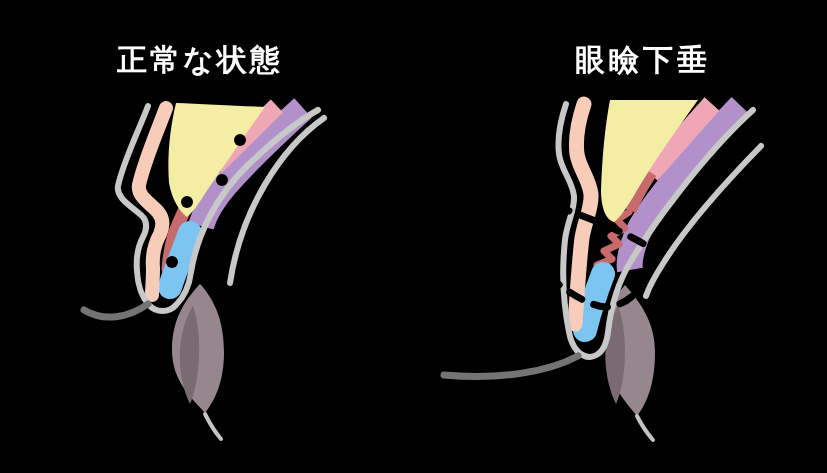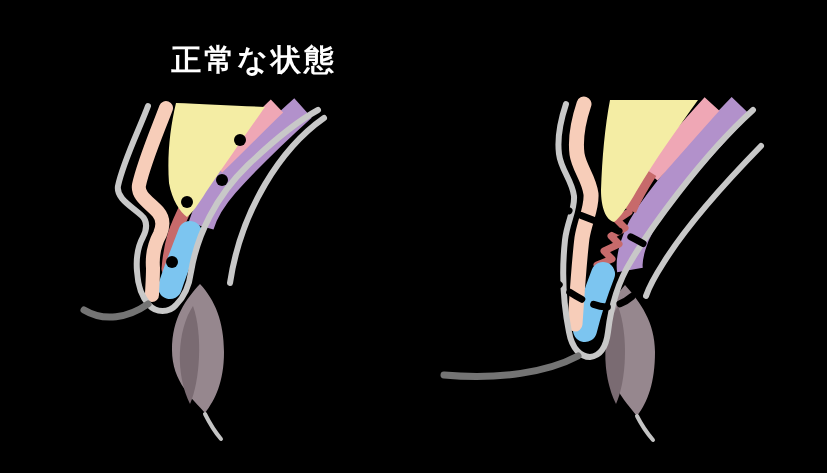--- a/index.html
+++ b/index.html
@@ -12,21 +12,21 @@
     font-family: "DejaVu Sans", "Liberation Sans", sans-serif;
   }
   .canvas svg { position: absolute; left: 0; top: 0; }
   .title {
     position: absolute;
     top: 40px;
     color: #ffffff;
     font-size: 30px;
     font-weight: bold;
     letter-spacing: 3px;
-    text-align: right;
+    text-align: left;
     white-space: nowrap;
     user-select: none;
   }
   .title.left  { left: 117px; width: 220px; }
   .title.right { left: 575px; width: 180px; letter-spacing: 4px; }
 </style>
 </head>
 <body>
 
 <div class="canvas">
@@ -77,13 +77,14 @@
       <path fill="none" stroke-width="6" stroke-linecap="round" d="M 761,146 C 718,190 684,230 664,262 C 655,276 649,287 646,296" stroke="#c8c8c8"></path>
 
       <path fill="none" stroke-width="7" stroke-linecap="round" d="M 578,356 C 548,372 500,380 444,375" stroke="#747474"></path>
 
       <path fill="none" stroke-width="7" stroke-linecap="round" stroke-dasharray="14 13" d="M 556,206 C 588,218 622,230 654,250" stroke="#000000"></path>
       <path fill="none" stroke-width="7" stroke-linecap="round" stroke-dasharray="14 13" d="M 548,276 C 570,294 590,306 606,307 C 622,306 634,297 641,286" stroke="#000000"></path>
     </g>
   </svg>
 
   <div class="title left">正常な状態</div>
+  <div class="title right">眼瞼下垂</div>
 </div>
 
 </body></html>

